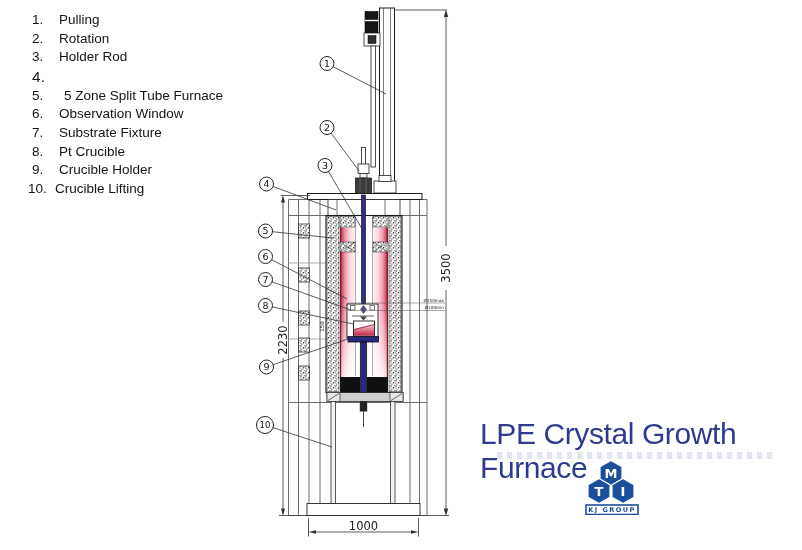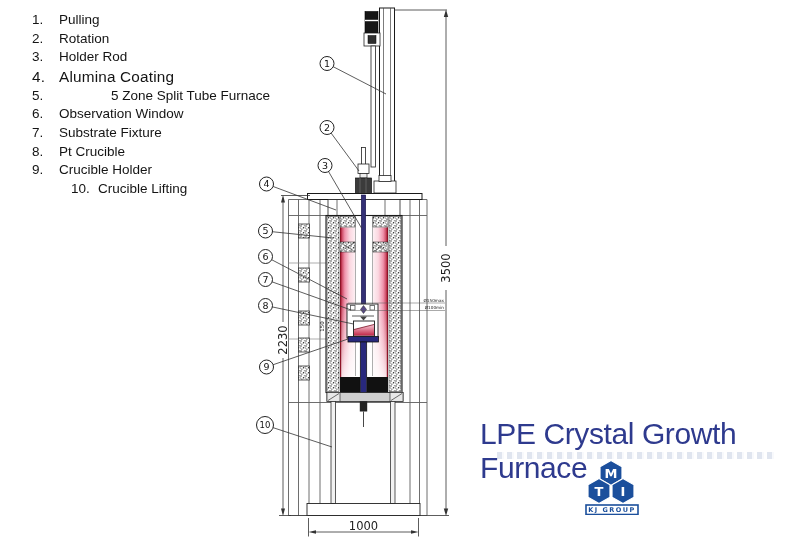--- a/index.html
+++ b/index.html
@@ -3,23 +3,23 @@
 <meta charset="utf-8">
 <style>
   html,body{margin:0;padding:0;background:#fff;}
   .canvas{position:relative;width:802px;height:550px;background:#fff;overflow:hidden;
           font-family:"Liberation Sans",sans-serif;color:#1a1a1a;}
   .drawing{position:absolute;left:0;top:0;width:802px;height:550px;}
   
   .legend{position:absolute;left:28px;top:12px;z-index:3;}
   .legend .row{display:flex;align-items:baseline;height:18.6px;font-size:13.5px;color:#141414;}
   .legend .row .num{flex:none;width:27px;padding-left:4px;}
-  .legend .row:last-child .num{padding-left:0;margin-left:43px;}
+  .legend .row:last-child .num{padding-left:0;}
   .legend .row.big{font-size:15.3px;letter-spacing:.2px;height:20px;}
-  .legend .row.indent5 .lbl{padding-left:5px;margin-left:47px;}
+  .legend .row.indent5 .lbl{padding-left:5px;}
   
   .title{position:absolute;left:480px;top:417px;width:310px;font-size:30px;
          letter-spacing:-0.4px;color:#2e3a8e;z-index:3;}
   
   .watermark{position:absolute;left:497px;top:452px;width:278px;height:7px;opacity:.5;
      background:repeating-linear-gradient(90deg,rgba(140,160,195,.55) 0 5px,rgba(205,214,232,.3) 5px 7px,rgba(255,255,255,0) 7px 10px);
      filter:blur(.4px);z-index:3;}
   
   .logo{position:absolute;left:584px;top:457px;z-index:3;}
   svg text{font-family:"DejaVu Sans","Liberation Sans",sans-serif;}
@@ -37,21 +37,20 @@
     <div class="row">
         <span class="num">2.</span>
         <span class="lbl">Rotation</span>
       </div>
     <div class="row">
         <span class="num">3.</span>
         <span class="lbl">Holder Rod</span>
       </div>
     <div class="row big">
         <span class="num">4.</span>
-        <span class="lbl">Alumina Coating</span>
       </div>
     <div class="row indent5">
         <span class="num">5.</span>
         <span class="lbl">5 Zone Split Tube Furnace</span>
       </div>
     <div class="row">
         <span class="num">6.</span>
         <span class="lbl">Observation Window</span>
       </div>
     <div class="row">

